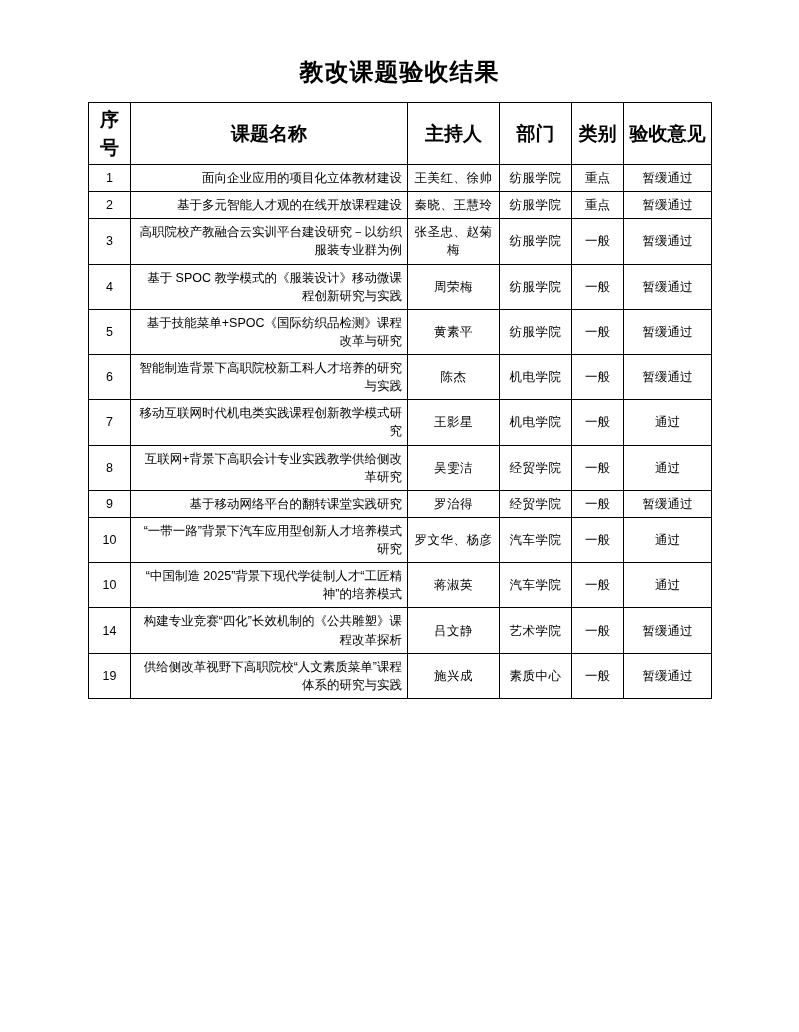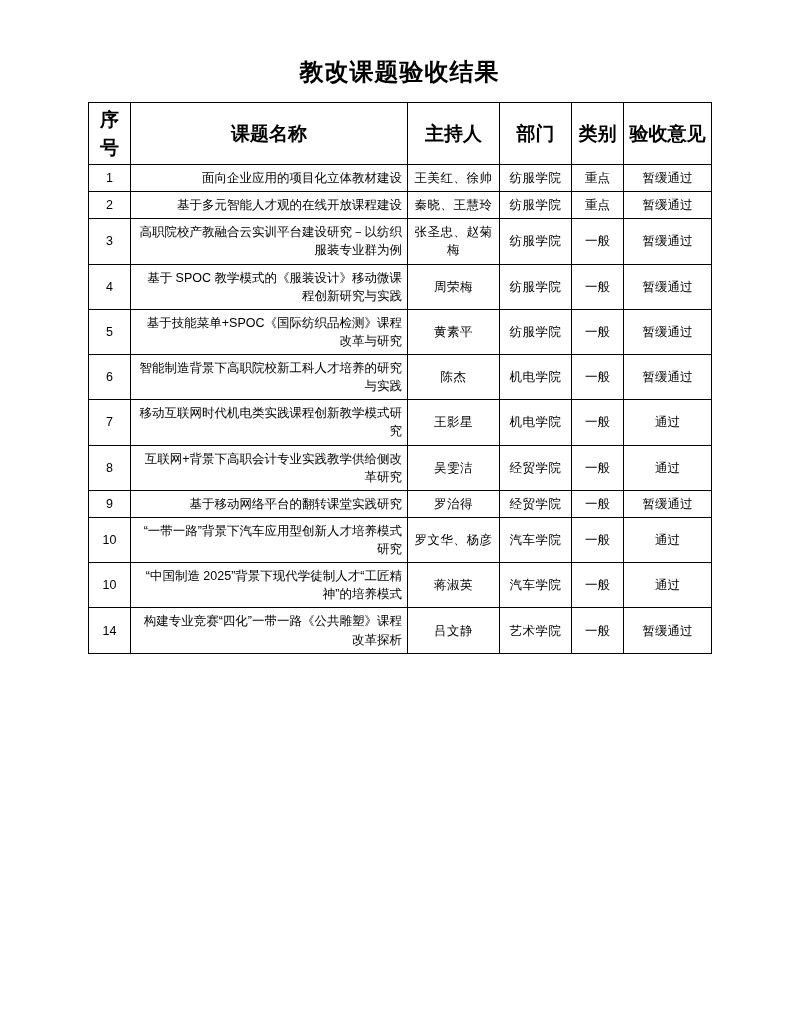--- a/index.html
+++ b/index.html
@@ -179,21 +179,29 @@
         <tr>
           <td class="no">10</td>
           <td class="name">“中国制造 2025”背景下现代学徒制人才“工匠精神”的培养模式</td>
           <td class="host">蒋淑英</td>
           <td class="dept">汽车学院</td>
           <td class="cat">一般</td>
           <td class="res">通过</td>
         </tr>
         <tr>
           <td class="no">14</td>
-          <td class="name">构建专业竞赛“四化”一带一路《公共雕塑》课程改革探析</td>
+          <td class="name">构建专业竞赛“四化”长效机制的《公共雕塑》课程改革探析</td>
           <td class="host">吕文静</td>
           <td class="dept">艺术学院</td>
+          <td class="cat">一般</td>
+          <td class="res">暂缓通过</td>
+        </tr>
+        <tr>
+          <td class="no">19</td>
+          <td class="name">供给侧改革视野下高职院校“人文素质菜单”课程体系的研究与实践</td>
+          <td class="host">施兴成</td>
+          <td class="dept">素质中心</td>
           <td class="cat">一般</td>
           <td class="res">暂缓通过</td>
         </tr>
       </tbody>
   </table>
 </div>
 
 </body></html>

